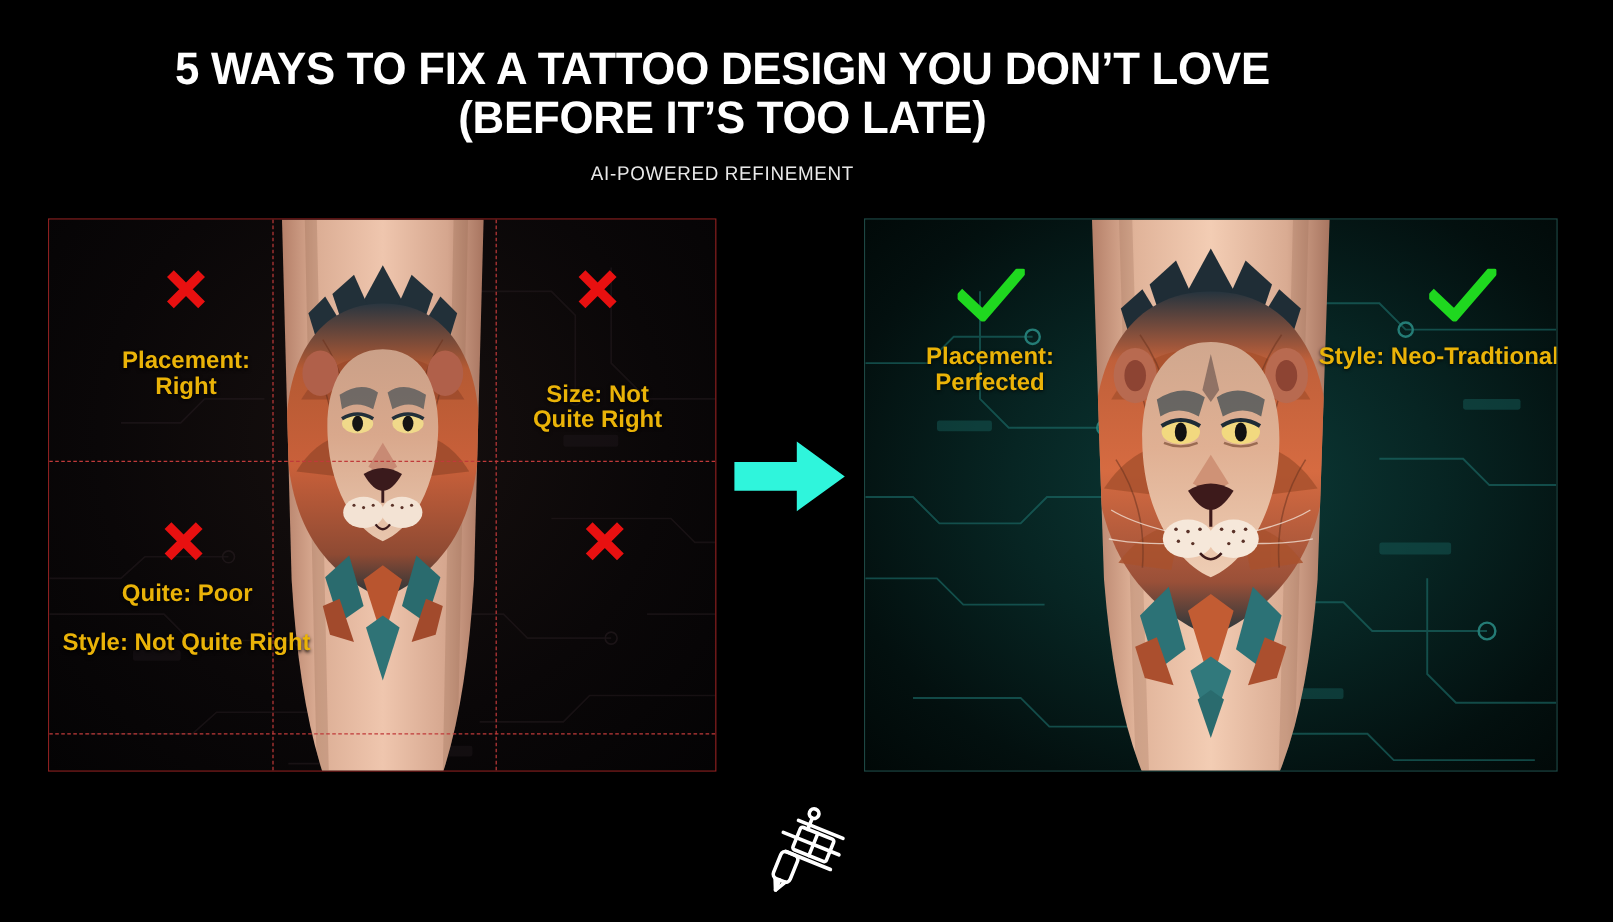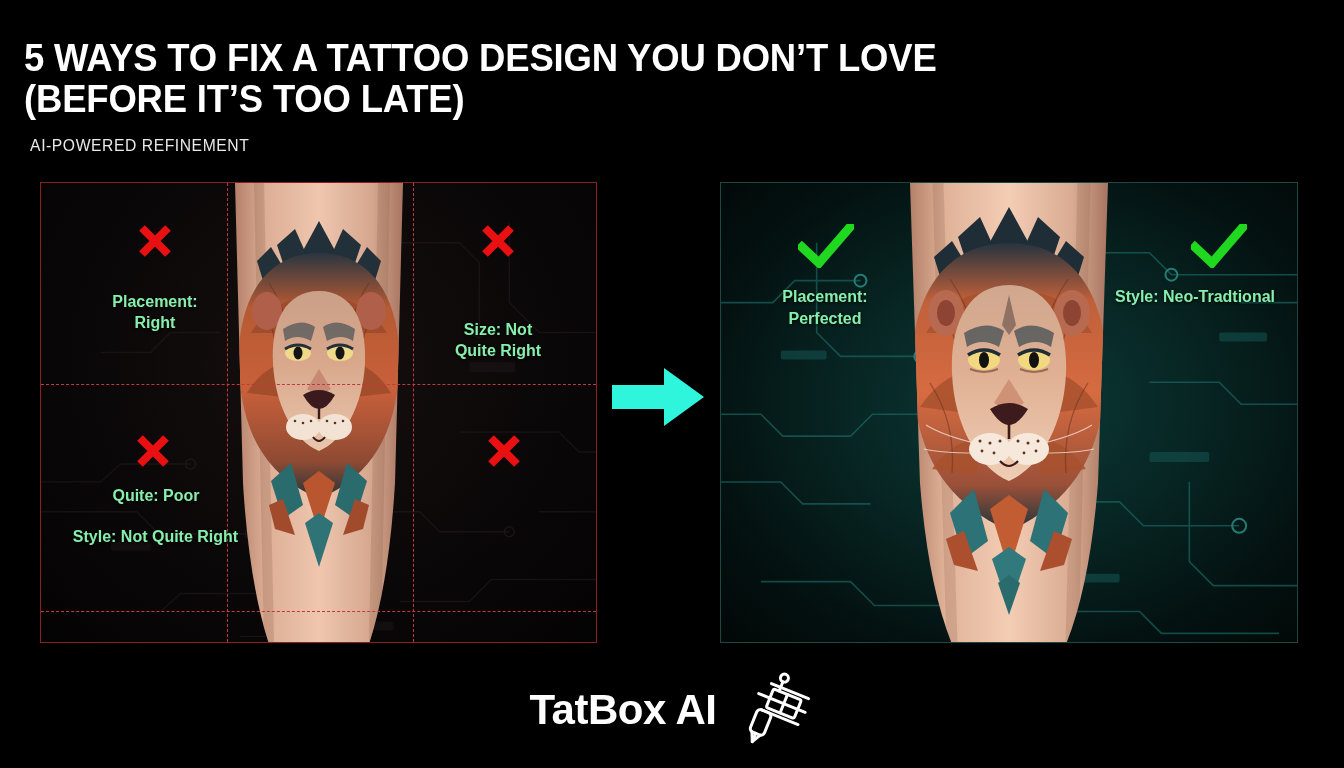--- a/index.html
+++ b/index.html
@@ -4,21 +4,21 @@
 <style>
   * { margin:0; padding:0; box-sizing:border-box; }
   html,body { background:#000; }
   body {
     width:1344px; height:768px;
     font-family:"Liberation Sans", sans-serif;
     color:#fff; overflow:hidden; position:relative;
   }
 
   
-  #header { position:absolute; left:0; top:0; width:1204px; height:170px; }
+  #header { position:absolute; left:0; top:0; width:1204px; height:170px; text-align:center; }
   #title {
     font-size:38px; font-weight:bold; letter-spacing:-0.2px;
     line-height:41px; padding-top:38px; color:#ffffff;
     font-stretch:condensed; transform:scaleX(0.96); transform-origin:center top;
   }
   #title .line2 { display:block; }
   #subtitle {
     font-size:16.5px; letter-spacing:0.6px; color:#e9e9e9;
     padding-top:16px; font-weight:400; transform:scaleX(0.95);
   }
@@ -56,22 +56,22 @@
   .circuit-teal { position:absolute; inset:0; opacity:0.85; }
 
   
   .arm { position:absolute; left:50%; transform:translateX(-50%); }
 
   
   .marker { position:absolute; }
   .mark-x, .mark-check { display:block; }
   .lbl {
     position:absolute; text-align:center;
-    font-size:16px; font-weight:bold; line-height:21px;
-    color:#86efac; white-space:nowrap;
+    font-size:20px; font-weight:bold; line-height:21px;
+    color:#eab308; white-space:nowrap;
     text-shadow:0 1px 3px rgba(0,0,0,.9);
   }
   .lbl.l2 { line-height:22px; }
 
   
   #arrow { position:absolute; left:608px; top:366px; width:100px; height:62px; }
 
   
   #footer {
     position:absolute; left:0; top:665px; width:1344px; height:90px;
@@ -435,21 +435,20 @@
   <div class="lbl l2" style="left:28px; top:103px; width:152px;">
     <div>Placement:</div>
     <div>Perfected</div>
   </div>
   <div class="lbl l2" style="left:378px; top:103px; width:192px;text-align:center;">
     <div>Style: Neo-Tradtional</div>
   </div>
 </div>
 
 <div id="footer">
-  <div id="brand">TatBox AI</div>
   <svg id="machine-icon" width="72" height="80" viewBox="0 0 72 80">
     <g stroke="#ffffff" stroke-width="3" fill="none" stroke-linejoin="round" stroke-linecap="round" transform="rotate(22 36 40)">
       <circle cx="30" cy="8" r="4"></circle>
       <path d="M30 12 V22"></path>
       <rect x="24" y="22" width="30" height="20" rx="2"></rect>
       <path d="M39 22 V42"></path>
       <path d="M20 18 H60"></path>
       <path d="M20 46 H60"></path>
       <path d="M12 32 H62"></path>
       <rect x="17" y="46" width="15" height="24" rx="4"></rect>

